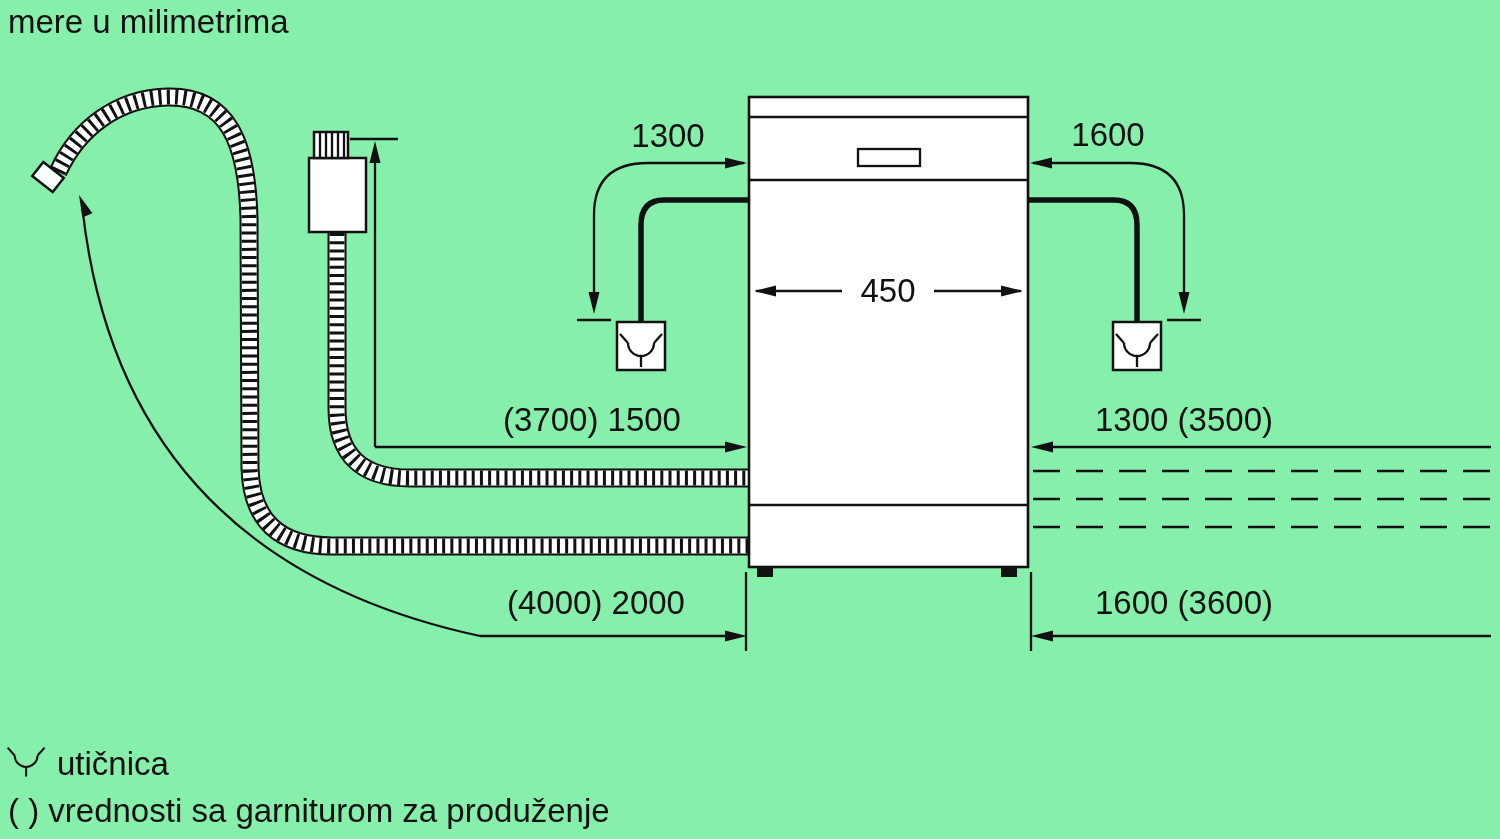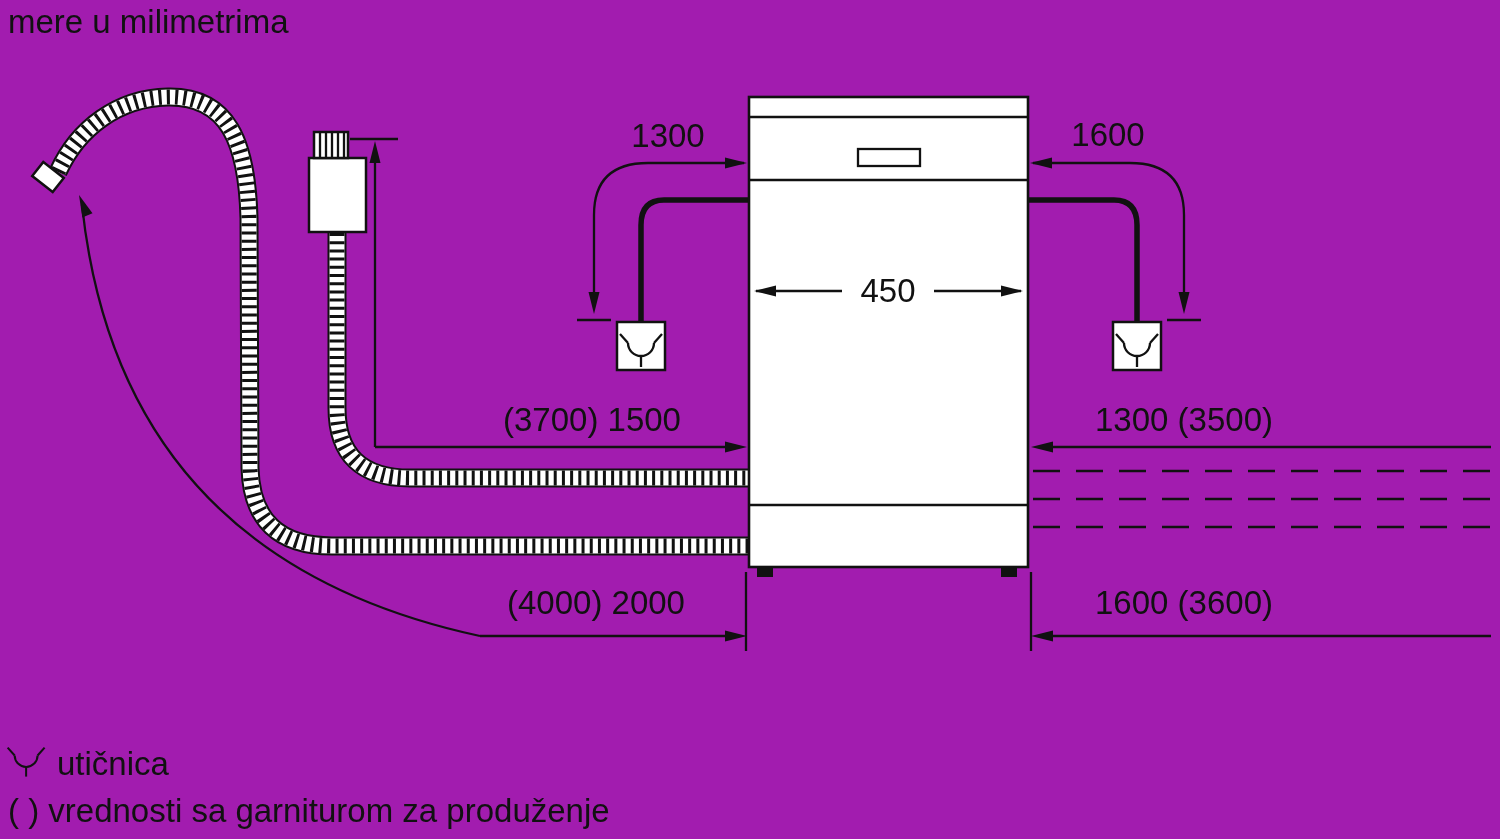--- a/index.html
+++ b/index.html
@@ -4,21 +4,21 @@
 <style>
   html, body {
     margin: 0;
     padding: 0;
     background: #ffffff;
   }
   .canvas {
     position: relative;
     width: 1500px;
     height: 839px;
-    background: #a21caf;
+    background: #86efac;
     overflow: hidden;
   }
   svg { display: block; }
   .t {
     font-family: "Liberation Sans", "DejaVu Sans", sans-serif;
     font-size: 33px;
     fill: #111111;
   }
   .ln   { stroke: #111111; stroke-width: 2.3; fill: none; }
   .thick{ stroke: #111111; stroke-width: 5.5; fill: none; }

